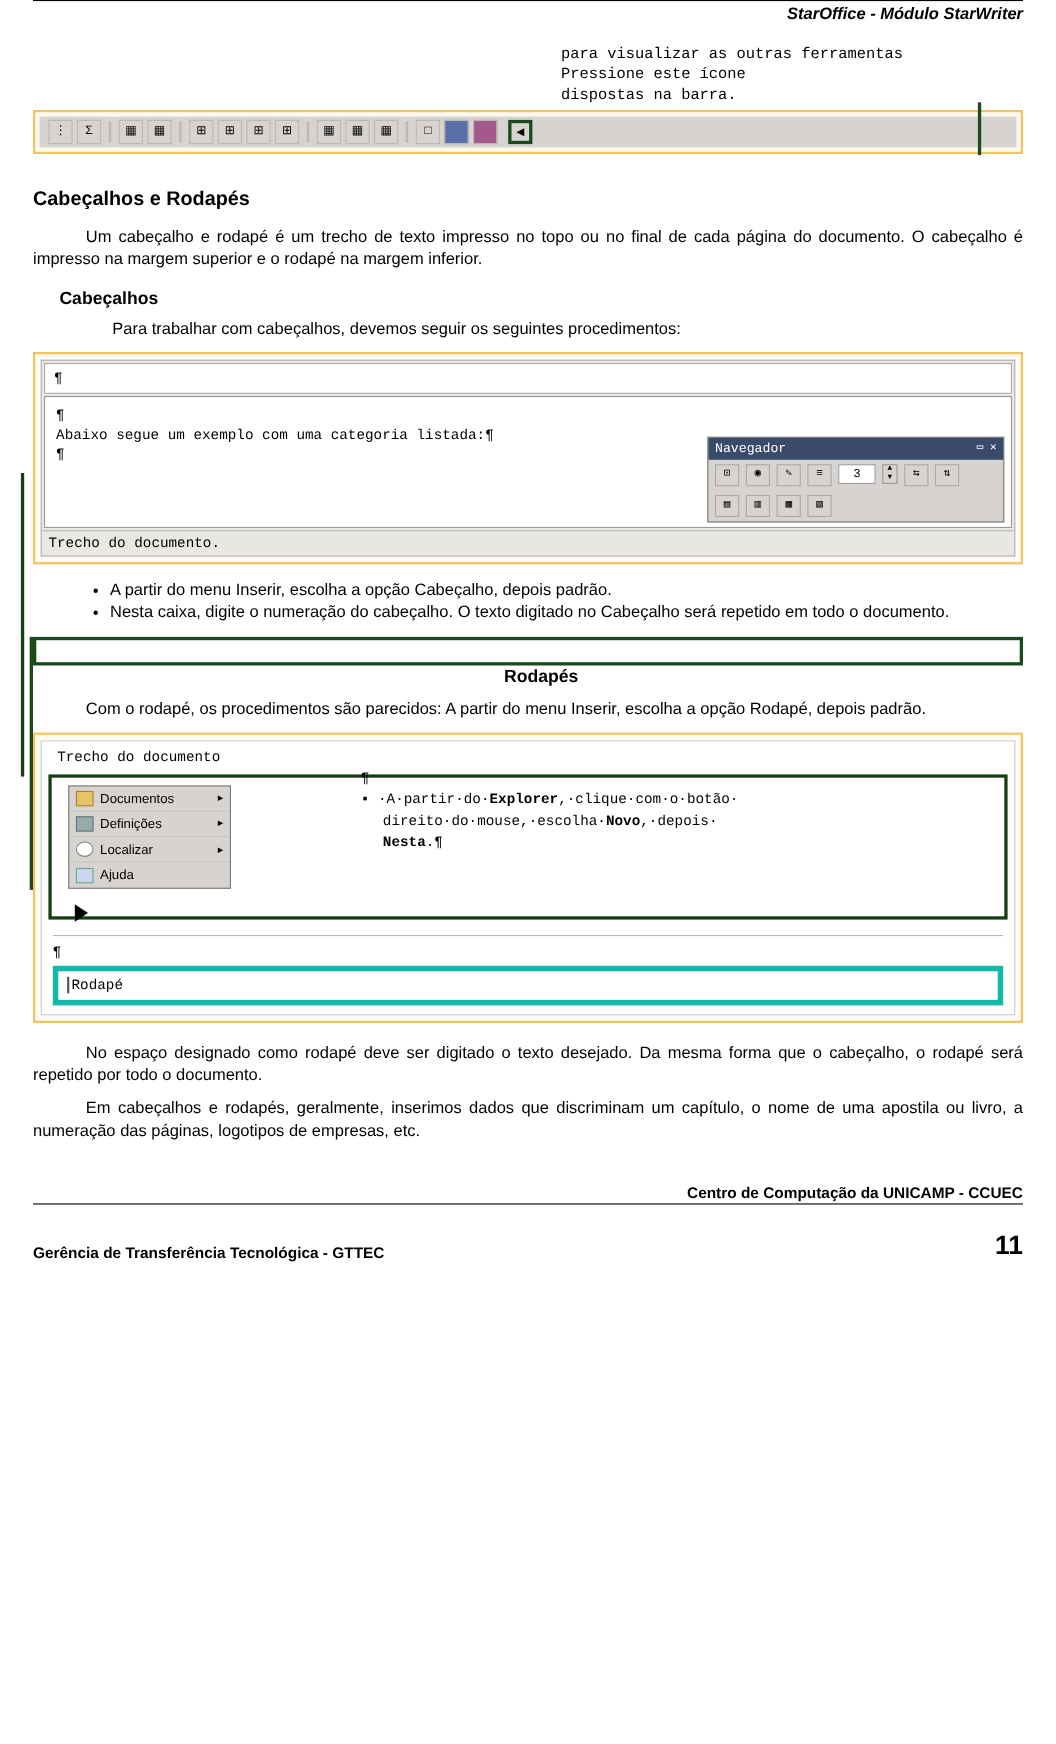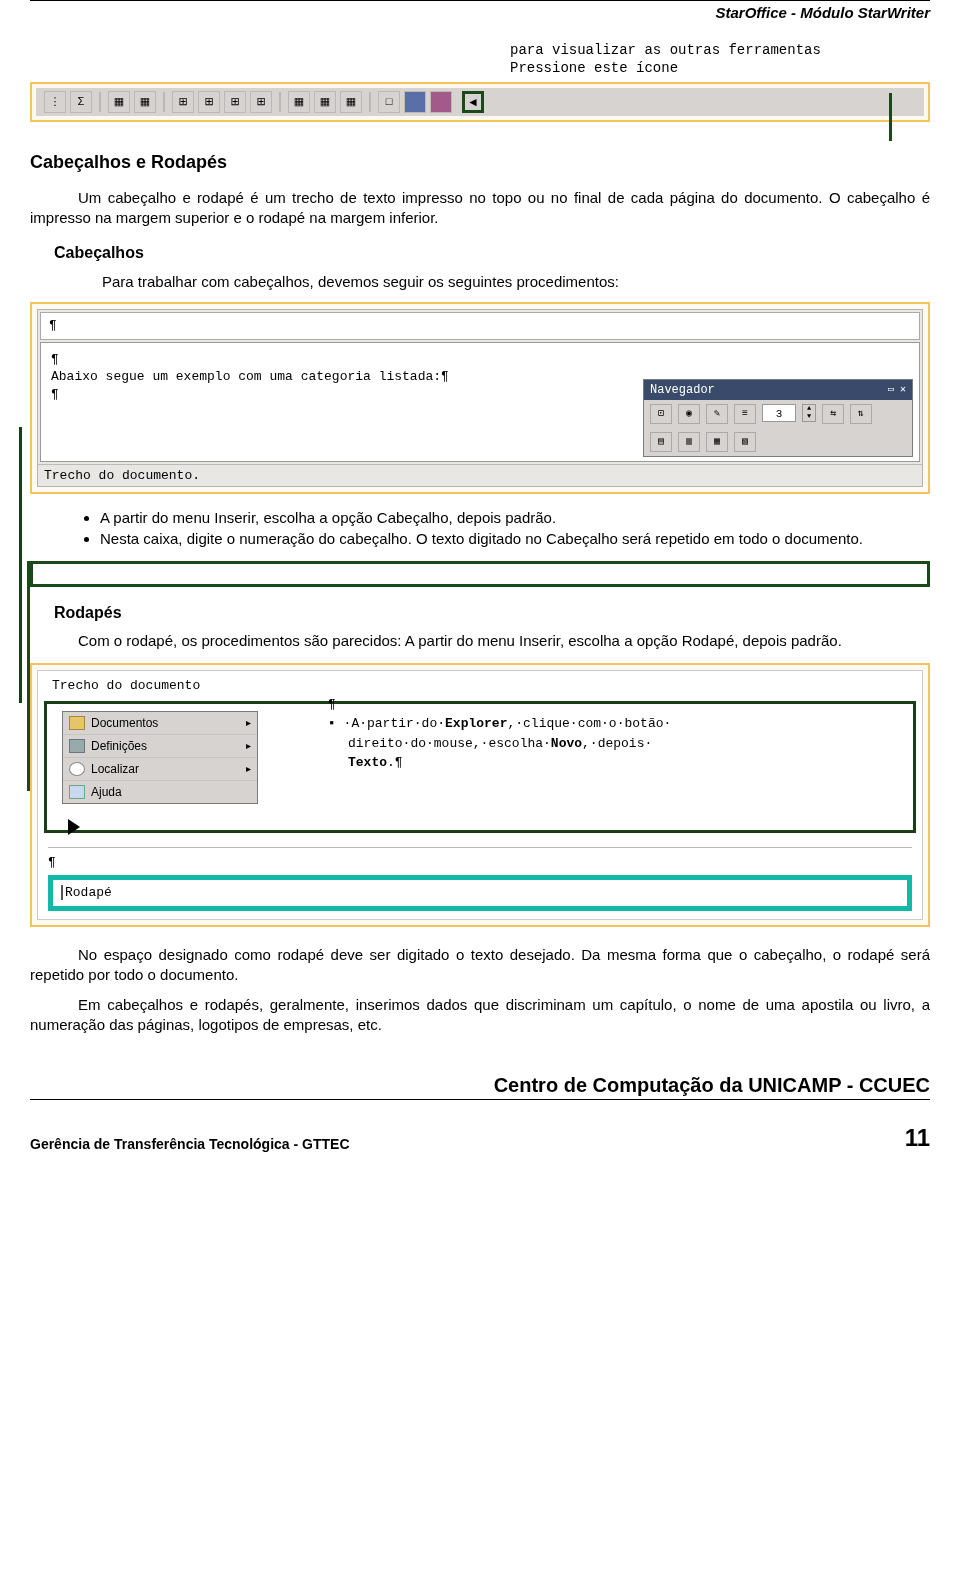--- a/index.html
+++ b/index.html
@@ -104,21 +104,21 @@
     position: absolute;
     left: -3px;
     width: 3px;
     background: #1a4a1a;
   }
 
   .shot2 { border:2px solid #f2c35e; background:#fdfaf2; padding:5px; margin: 11px 0 18px 0; }
   .shot2-stage { position:relative; background:#fff; border:1px solid #ccc; height:250px; }
   .trecho-txt { position:absolute; left:14px; top:6px; font-family:"Courier New",monospace; font-size:13px; }
   .menu-pop {
-    position:absolute; left:24px; top:40px; width:196px;
+    position:absolute; left:24px; top:40px; width:148px;
     background:#d6d3d0; border:1px solid #7a7a7a;
   }
   .menu-item {
     display:flex; align-items:center; gap:6px;
     font-family:"Tahoma",sans-serif; font-size:12px;
     padding:3px 6px; border-bottom:1px solid #c8c5c1;
   }
   .menu-item:last-child{border-bottom:none;}
   .menu-ic { width:16px; height:14px; display:inline-block; }
   .menu-arrow { margin-left:auto; font-size:10px;}
@@ -157,20 +157,21 @@
 </head>
 <body>
 
 <div class="header-line"></div>
 <div class="doc-header">StarOffice - Módulo StarWriter</div>
 
 <div class="callout-row">
   <div class="callout-text">
     <div>para visualizar as outras ferramentas</div>
     <div>Pressione este ícone</div>
+    <div>dispostas na barra.</div>
   </div>
   <div class="arrow-line"></div>
   <div class="toolbar-wrap">
     <div class="toolbar">
       <span class="tb-btn">⋮</span>
       <span class="tb-btn">Σ</span>
       <span class="tb-sep"></span>
       <span class="tb-btn">▦</span>
       <span class="tb-btn">▦</span>
       <span class="tb-sep"></span>
@@ -236,21 +237,21 @@
 
 <ul class="bullets">
   <li>A partir do menu Inserir, escolha a opção Cabeçalho, depois padrão.</li>
   <li style="margin-bottom:4px;">Nesta caixa, digite o numeração do cabeçalho. O texto digitado no Cabeçalho será repetido em todo o documento.</li>
 </ul>
 <div style="position:relative; margin-left:0;">
   <div class="green-outline-box"></div>
   <div class="green-connector" style="top:0; height:230px; left:-3px;"></div>
 </div>
 
-<h3 class="sub" style="margin-top:15px;">Rodapés</h3>
+<h3 class="sub" style="margin-top:0;text-align:center;">Rodapés</h3>
 <p class="body indent-sub" style="margin-left:0;">Com o rodapé, os procedimentos são parecidos: A partir do menu Inserir, escolha a opção Rodapé, depois padrão.</p>
 
 <div class="shot2" style="position:relative;">
   <div class="shot2-stage">
     <div class="trecho-txt">Trecho do documento</div>
     <div class="green-big-box"></div>
     <div class="green-big-conn" style="top:-244px; height:276px;"></div>
 
     <div class="menu-pop">
       <div class="menu-item">
@@ -276,35 +277,35 @@
     <div class="tri-cursor"></div>
 
     <div class="doc-lines">
       <div>¶</div>
       <div>
         <span>▪  ·A·partir·do·</span><b>Explorer</b><span>,·clique·com·o·botão·</span>
       </div>
       <div>
         <span style="margin-left:20px;">direito·do·mouse,·escolha·</span><b>Novo</b><span>,·depois·</span>
       </div>
-      <div style="margin-left:20px;"><b>Texto</b>.¶</div>
+      <div style="margin-left:20px;"><b>Nesta</b>.¶</div>
     </div>
 
     <div class="rodape-field">
       <div style="font-family:'Courier New',monospace;font-size:13px;margin-bottom:4px;">¶</div>
       <div class="rodape-inner">
         <span style="border-left:2px solid #555;padding-left:2px;">Rodapé</span>
       </div>
     </div>
   </div>
 </div>
 
 <p class="body indent">No espaço designado como rodapé deve ser digitado o texto desejado. Da mesma forma que o cabeçalho, o rodapé será repetido por todo o documento.</p>
 <p class="body indent">Em cabeçalhos e rodapés, geralmente, inserimos dados que discriminam um capítulo, o nome de uma apostila ou livro, a numeração das páginas, logotipos de empresas, etc.</p>
 
 <div class="footer-block">
-  <div style="text-align:right;font-weight:bold;font-size:20px;">Centro de Computação da UNICAMP - CCUEC</div>
+  <div style="text-align:right;font-weight:bold;font-size:14px;">Centro de Computação da UNICAMP - CCUEC</div>
   <div class="footer-line"></div>
   <div class="footer-row">
     <div class="footer-left">Gerência de Transferência Tecnológica - GTTEC</div>
     <div class="page-num">11</div>
   </div>
 </div>
 
 </body></html>

